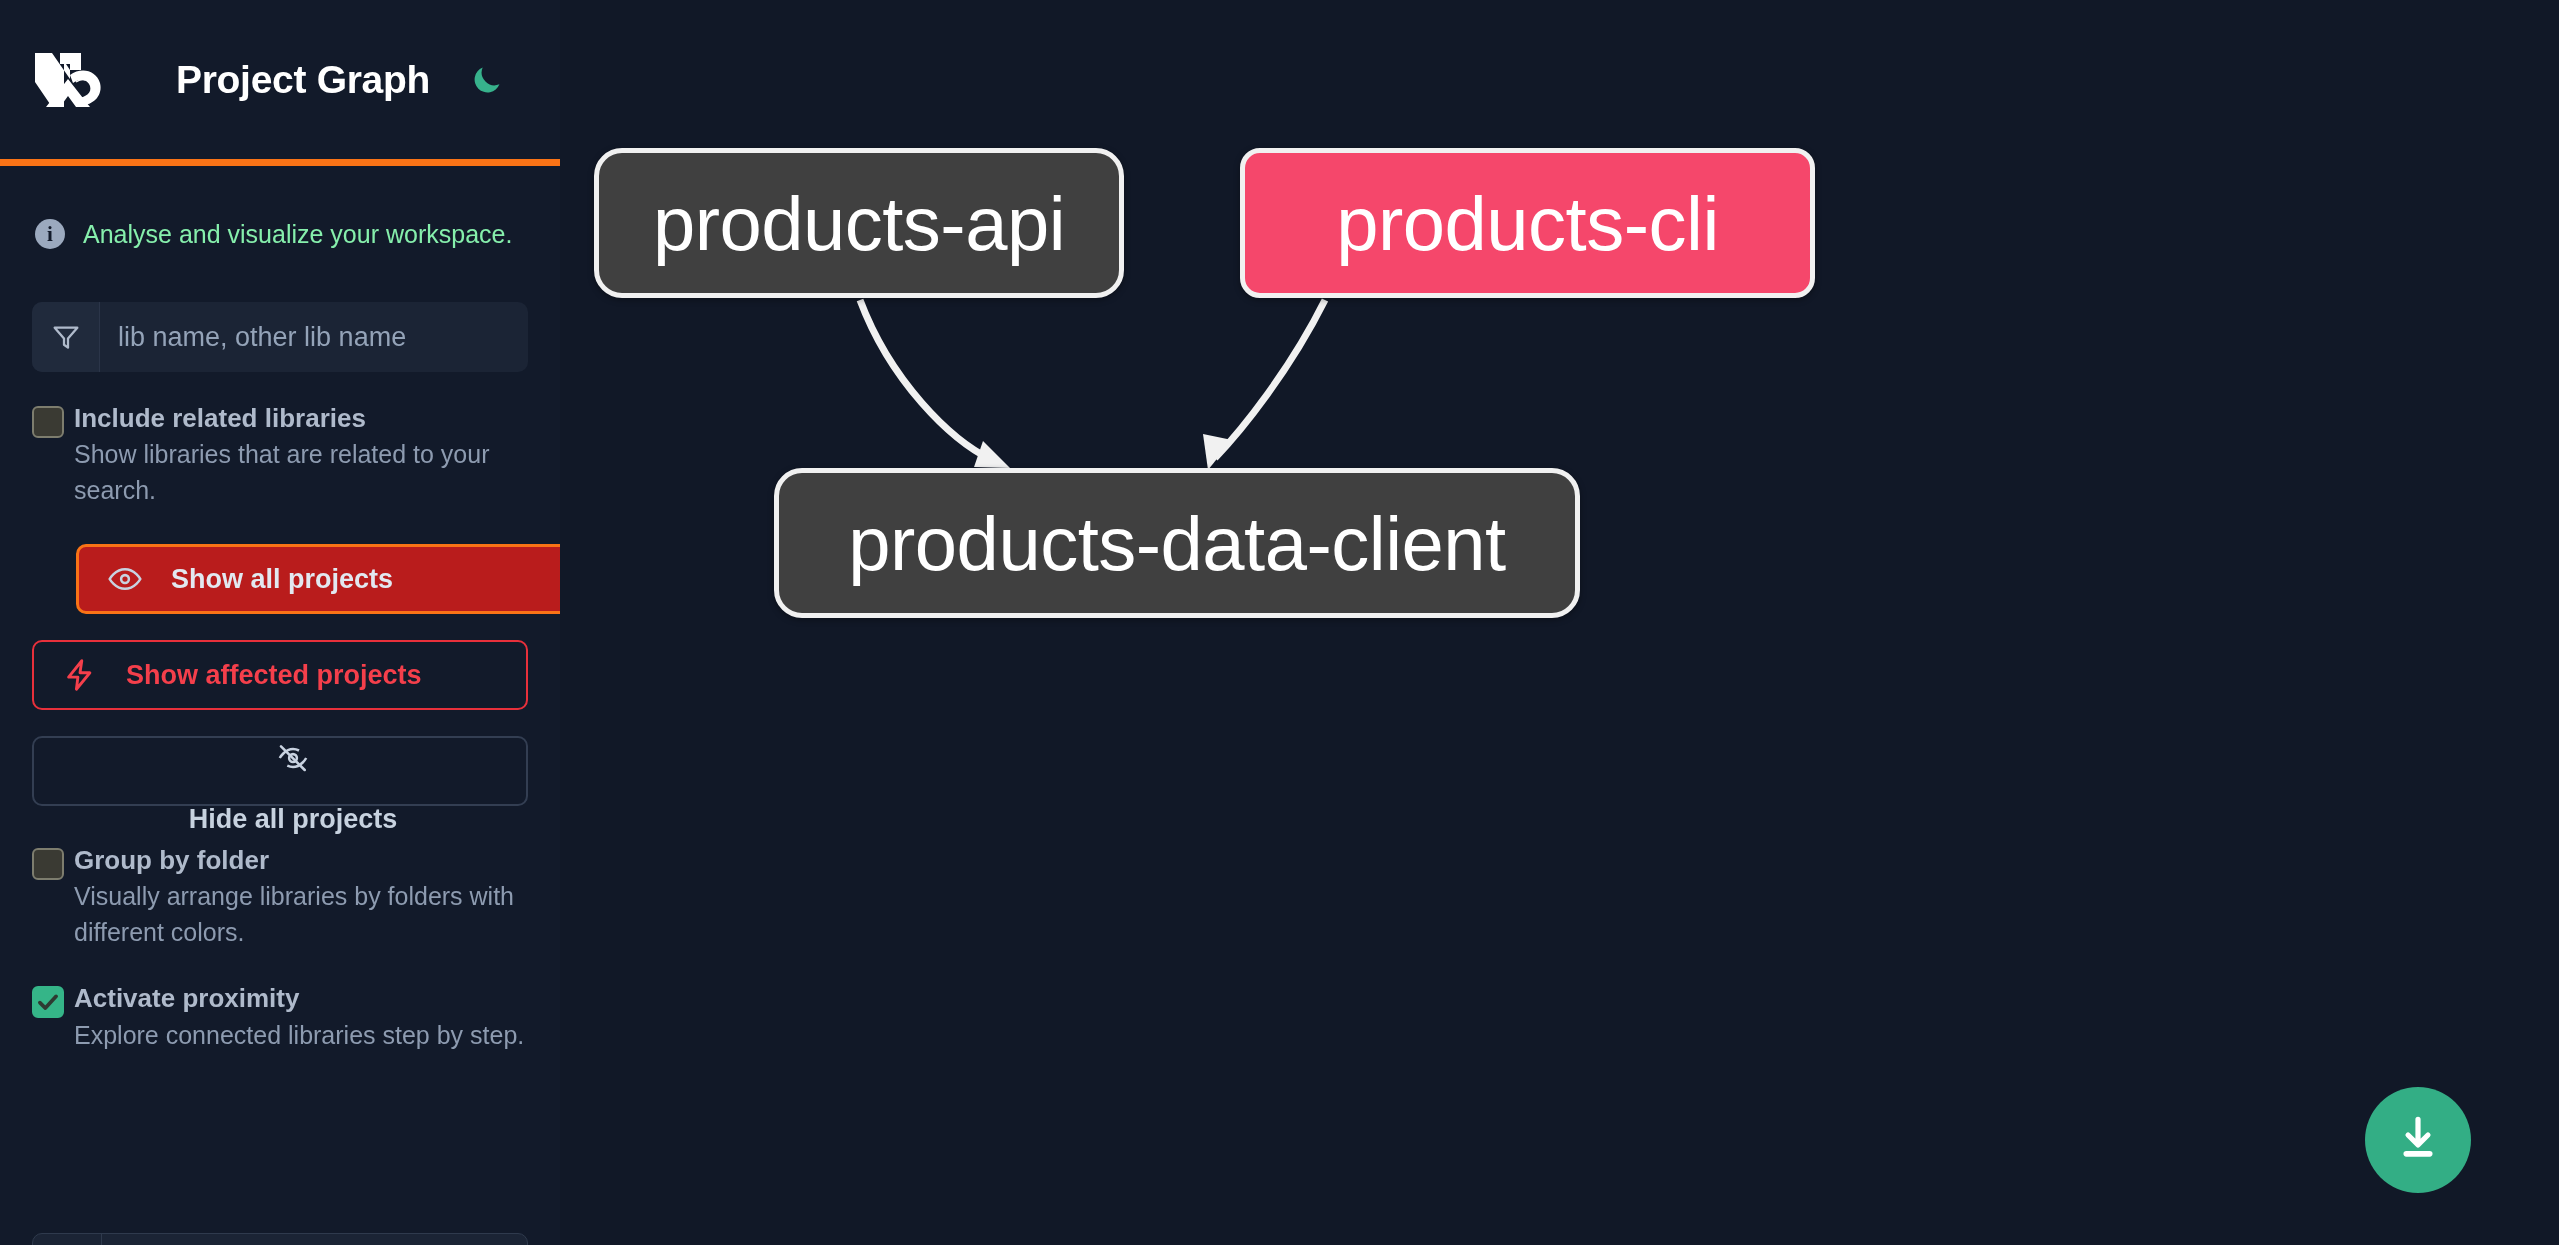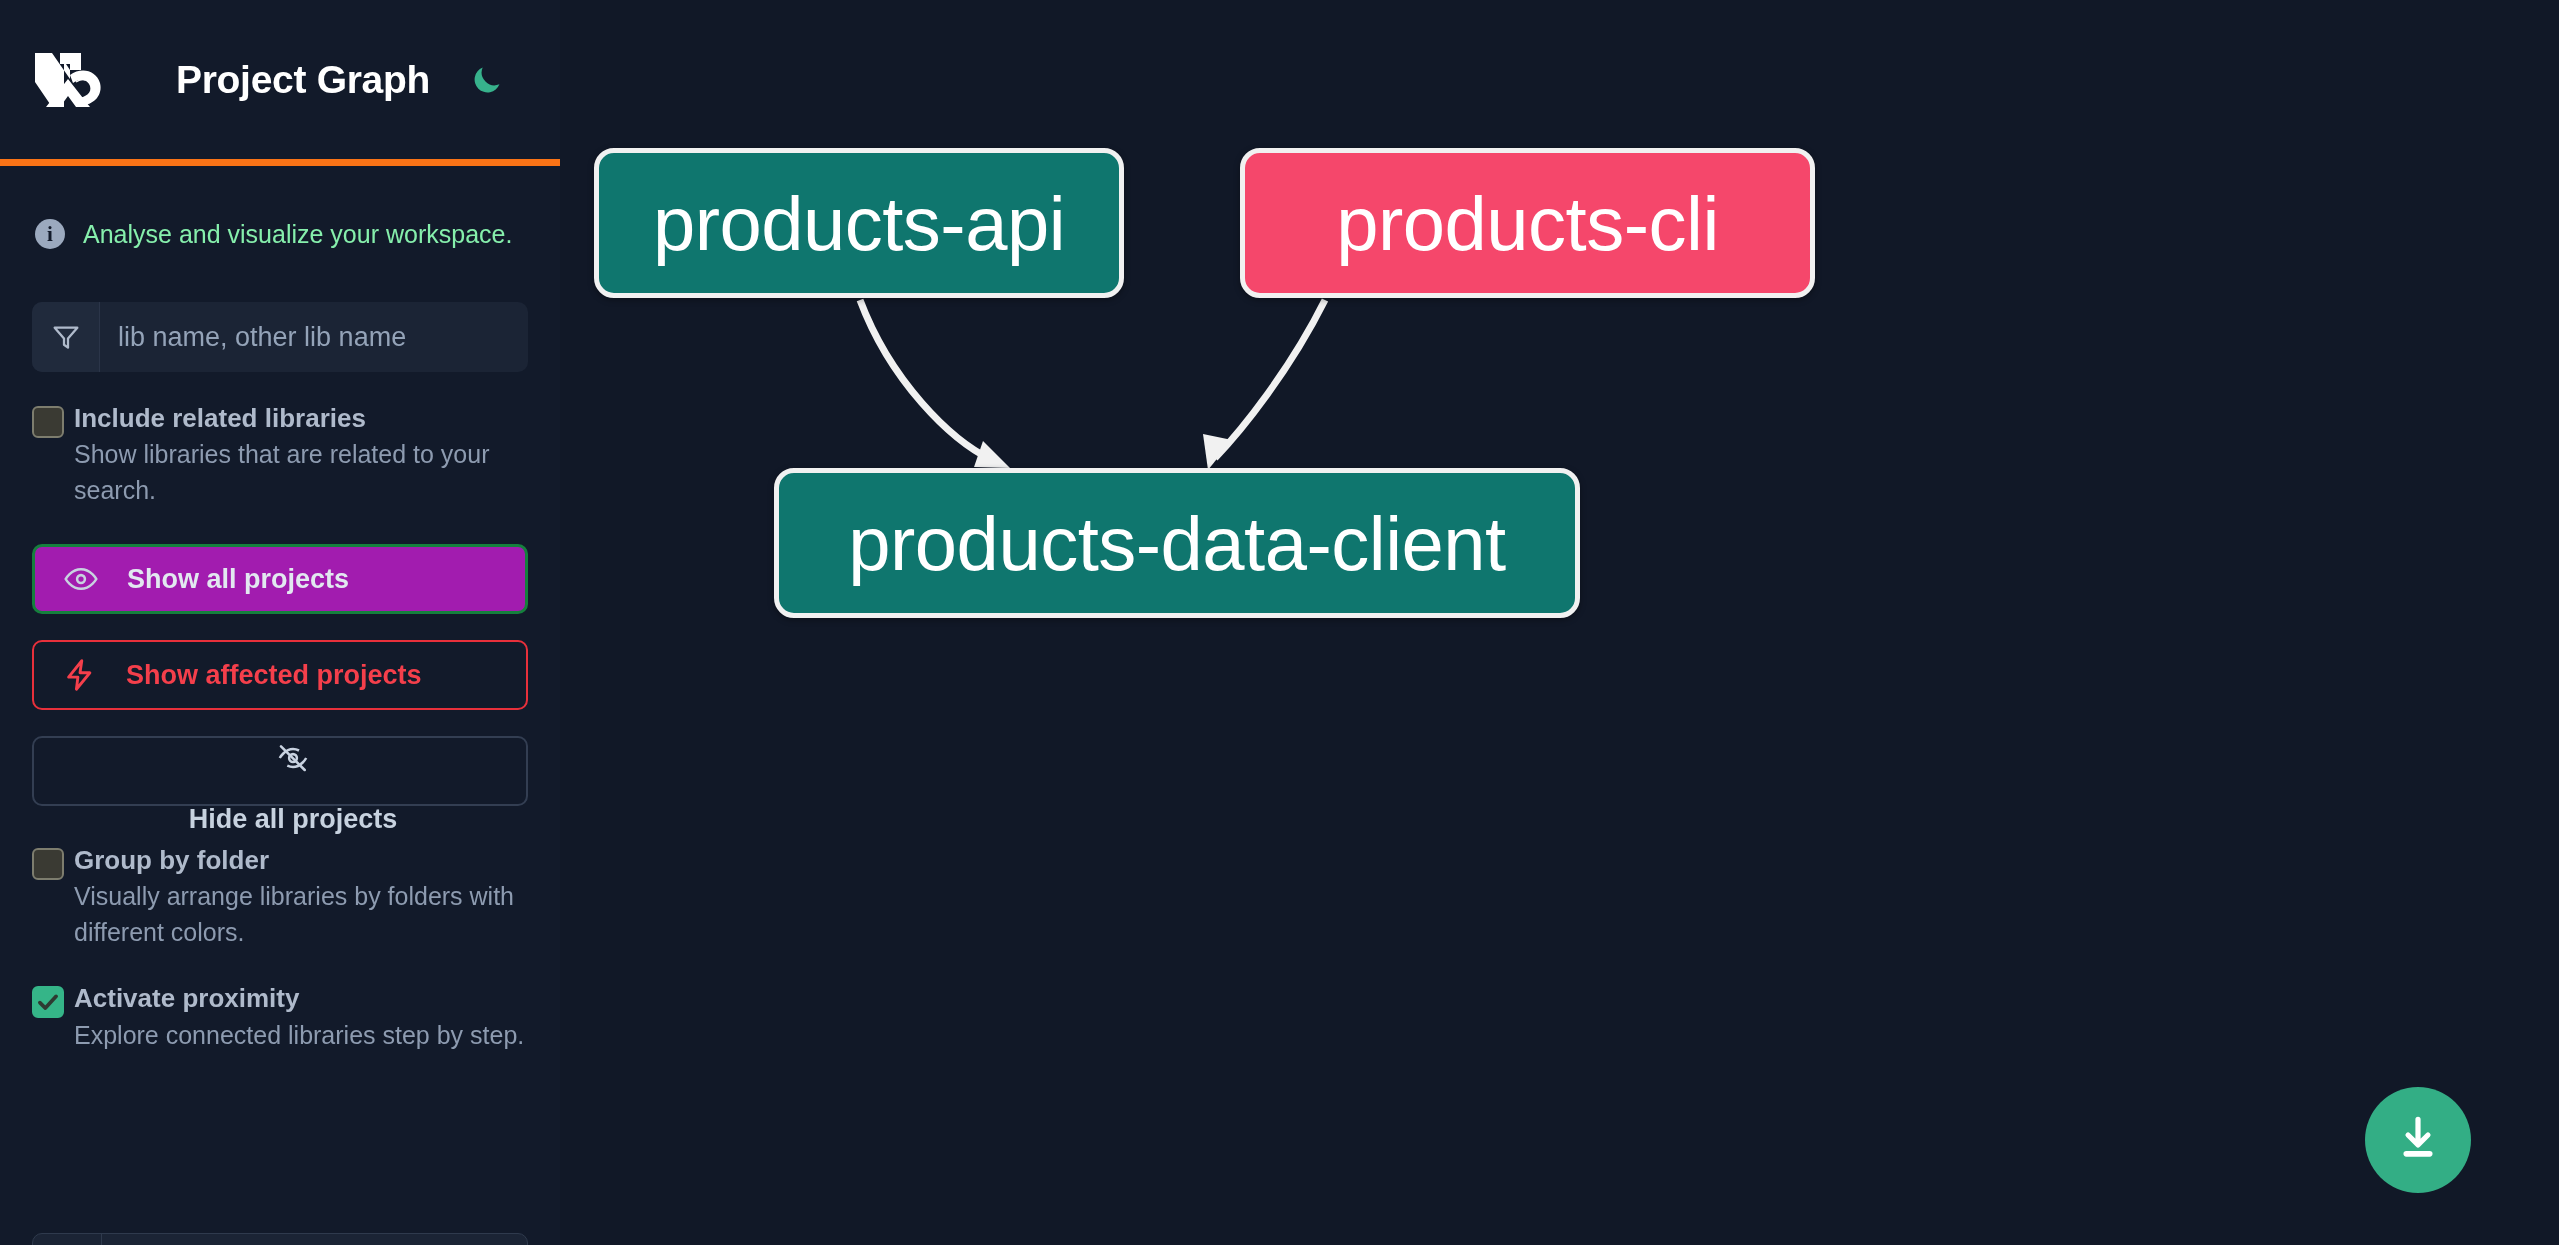--- a/index.html
+++ b/index.html
@@ -153,24 +153,25 @@
     align-items: center;
     padding-left: 26px;
     gap: 26px;
     cursor: pointer;
     font-size: 27px;
     font-weight: 700;
     background: transparent;
     width: 100%;
   }
   .btn-show-all {
-    background: #a21caf;
-    border: 3px solid #15803d;
+    background: #b91c1c;
+    border: 3px solid #f97316;
     color: #E2E8F0;
     margin-top: 36px;
+    margin-left: 44px;
   }
   .btn-affected {
     border: 2px solid #E8303B;
     color: #F43F4B;
     background: transparent;
   }
   .btn-hide-all {
     border: 2px solid #333E52;
     color: #C7D2DF;
     background: transparent;
@@ -212,21 +213,21 @@
     align-items: center;
     justify-content: center;
     color: #FFFFFF;
     font-size: 76px;
     font-weight: 400;
     letter-spacing: -0.5px;
     white-space: nowrap;
     cursor: pointer;
     box-shadow: 0 2px 6px rgba(0,0,0,0.35);
   }
-  .node.gray { background: #0f766e; }
+  .node.gray { background: #404040; border-radius: 28px; }
   .node.pink { background: #F5476B; }
 
   .edges { position: absolute; inset: 0; pointer-events: none; }
 
   .fab {
     position: absolute;
     right: 88px;
     bottom: 52px;
     width: 106px; height: 106px;
     border-radius: 50%;

